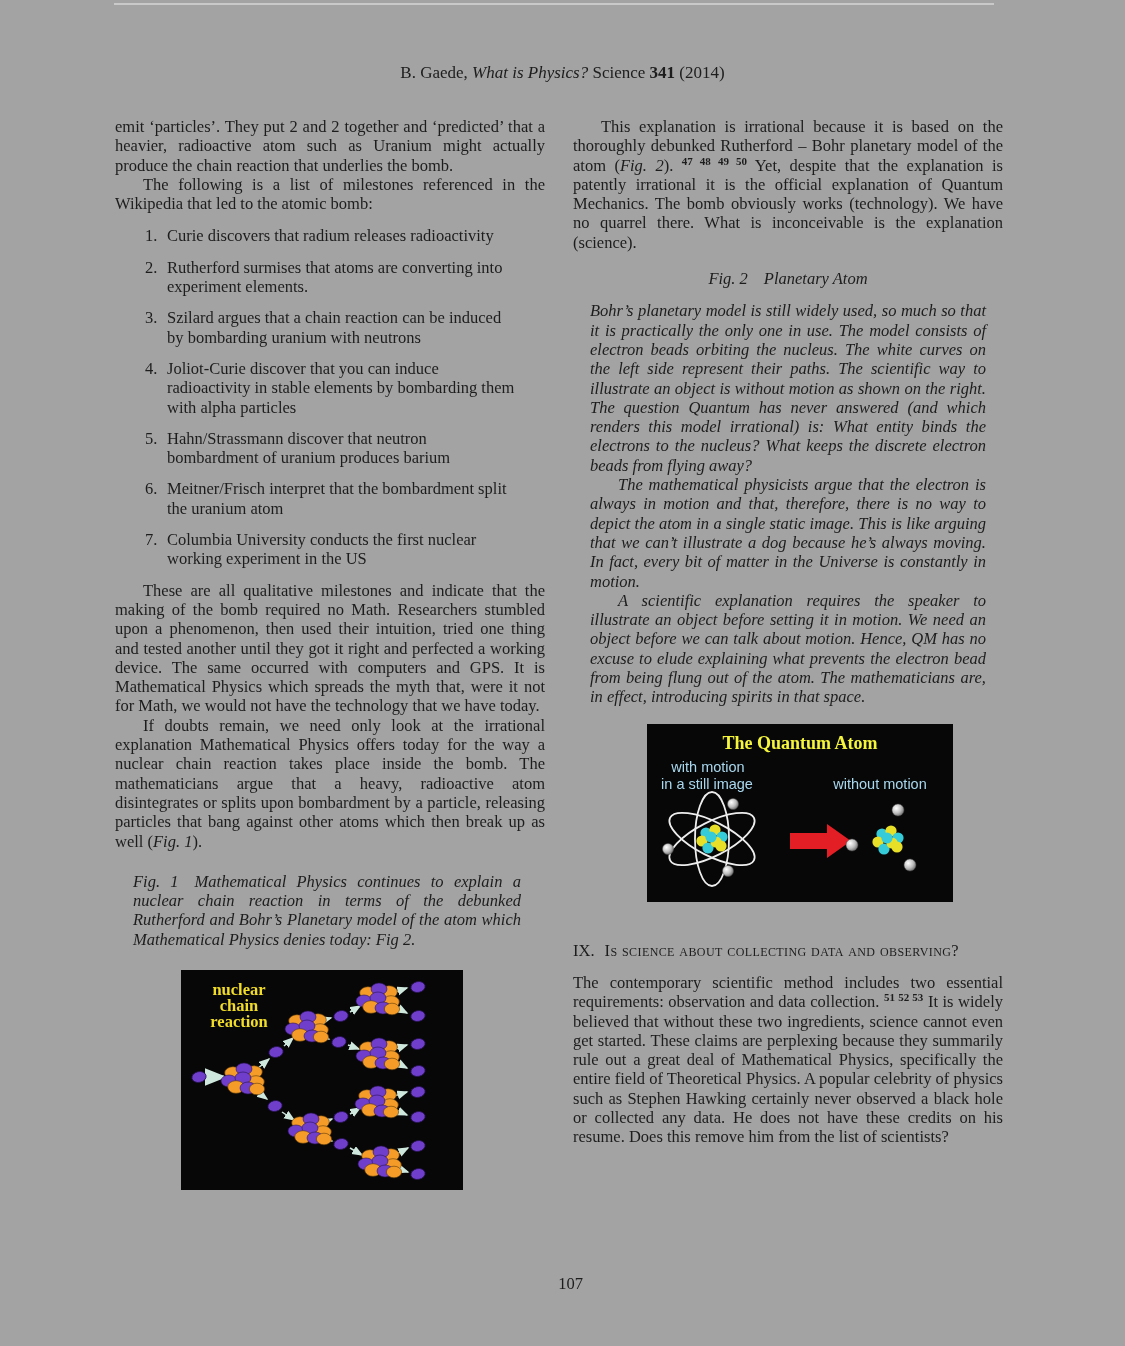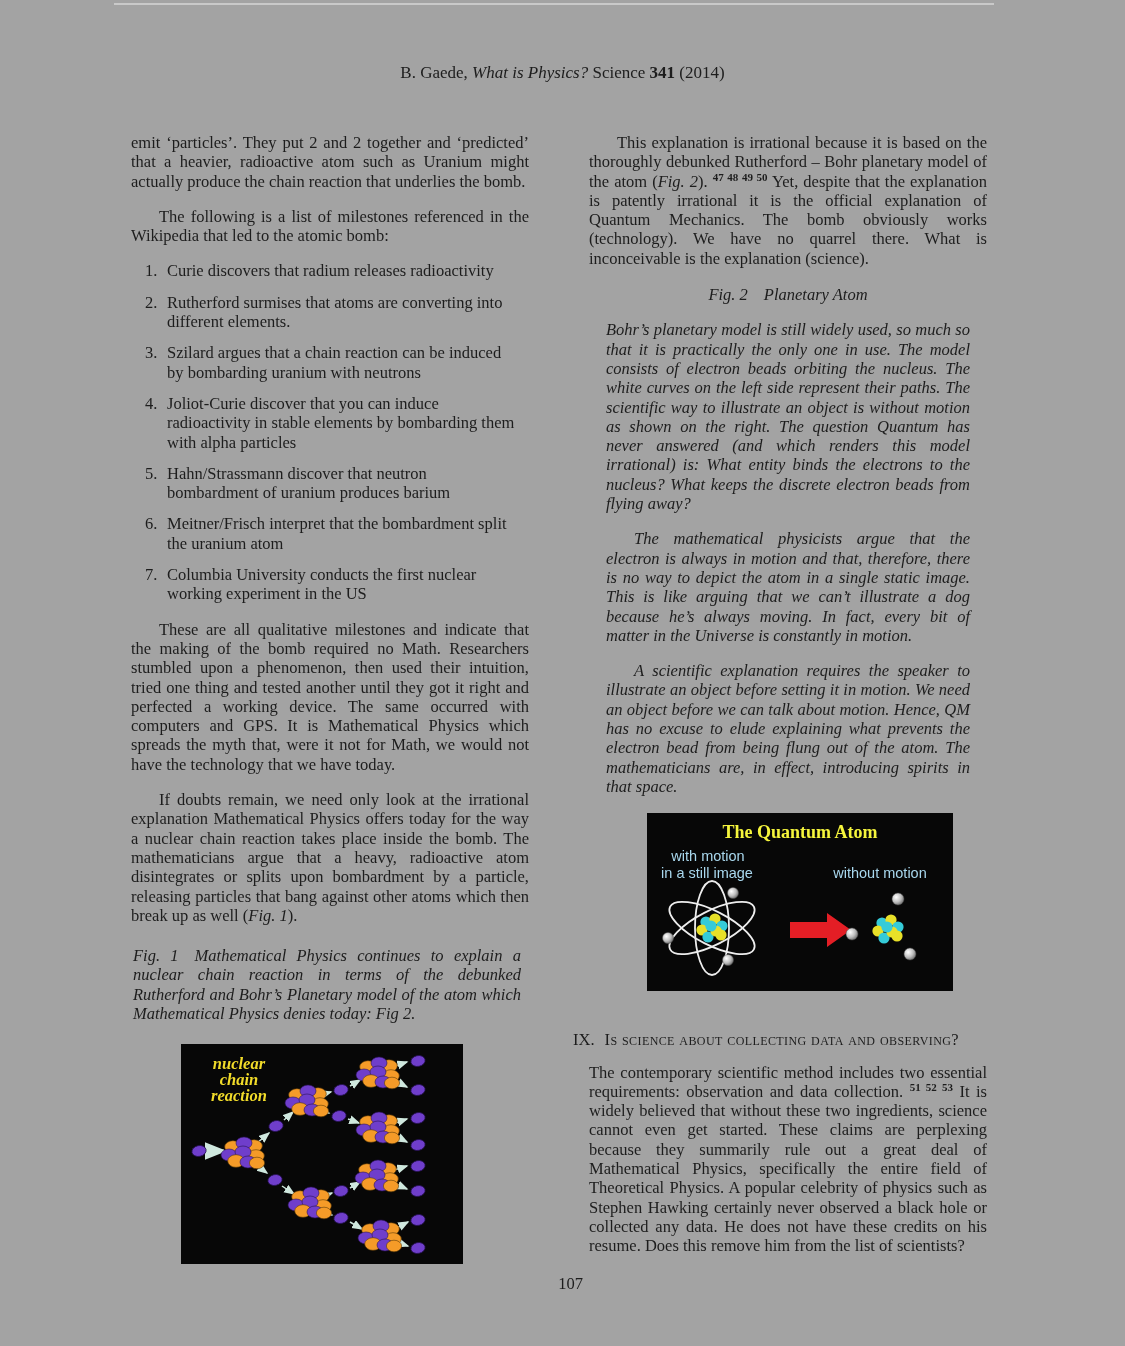--- a/index.html
+++ b/index.html
@@ -12,33 +12,33 @@
   .header {
     position:absolute; top:63px; left:0; width:1125px;
     text-align:center; font-size:17px;
   }
   .col {
     position:absolute; top:117px; width:430px;
     font-size:16.5px; line-height:19.3px; text-align:justify;
   }
   .col-left { left:115px; }
   .col-right { left:573px; }
-  p { margin:16px; }
+  p { margin:0; }
   .ind { text-indent:28px; }
   .figref { font-style:italic; }
   sup.refs { font-weight:bold; font-size:11px; line-height:0; }
   ol.milestones { list-style:none; margin:13px 0 0 0; padding:0 0 0 30px; }
   ol.milestones li { display:flex; margin-bottom:12px; text-align:left; }
   ol.milestones .num { flex:none; width:22px; }
   ol.milestones .itxt { flex:1; padding-right:28px; }
   .fig1-caption {
     margin:21px 0 0 0; padding:0 24px 0 18px; font-style:italic;
   }
   .cap-label { margin-right:16px; }
-  .fig1-wrap { margin:21px 0 8px 66px; width:282px; height:220px;font-style:italic; }
+  .fig1-wrap { margin:21px 0 8px 66px; width:282px; height:220px; }
   .fig2-caption { margin:17px 0 0 0; text-align:center; font-style:italic; }
   .fig2-desc { margin:13px 0 0 0; padding:0 17px 0 17px; font-style:italic; }
   .fig2-wrap { margin:17px 0 0 74px; width:306px; height:178px; }
   .section-heading { margin:39px 0 0 0; text-align:left; }
   .sc { font-variant:small-caps; letter-spacing:0.4px; }
   .heading-num { margin-right:10px; }
   .after-heading { margin-top:13px; }
   .page-number { position:absolute; top:1274px; left:8px; width:1125px; text-align:center; font-size:16.5px; }
   svg text { user-select:none; }
 </style>
@@ -56,21 +56,21 @@
     <p>emit ‘particles’. They put 2 and 2 together and ‘predicted’ that a heavier, radioactive atom such as Uranium might actually produce the chain reaction that underlies the bomb.</p>
     <p class="ind">The following is a list of milestones referenced in the Wikipedia that led to the atomic bomb:</p>
 
     <ol class="milestones">
       <li>
           <span class="num">1.</span>
           <span class="itxt">Curie discovers that radium releases radioactivity</span>
         </li>
       <li>
           <span class="num">2.</span>
-          <span class="itxt">Rutherford surmises that atoms are converting into different elements.</span>
+          <span class="itxt">Rutherford surmises that atoms are converting into experiment elements.</span>
         </li>
       <li>
           <span class="num">3.</span>
           <span class="itxt">Szilard argues that a chain reaction can be induced by bombarding uranium with neutrons</span>
         </li>
       <li>
           <span class="num">4.</span>
           <span class="itxt">Joliot-Curie discover that you can induce radioactivity in stable elements by bombarding them with alpha particles</span>
         </li>
       <li>

